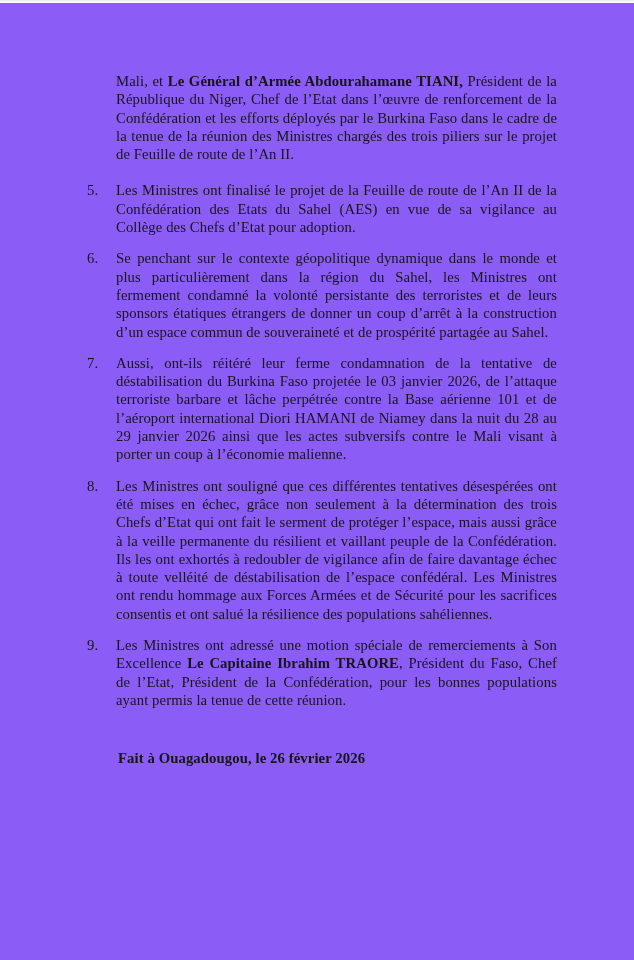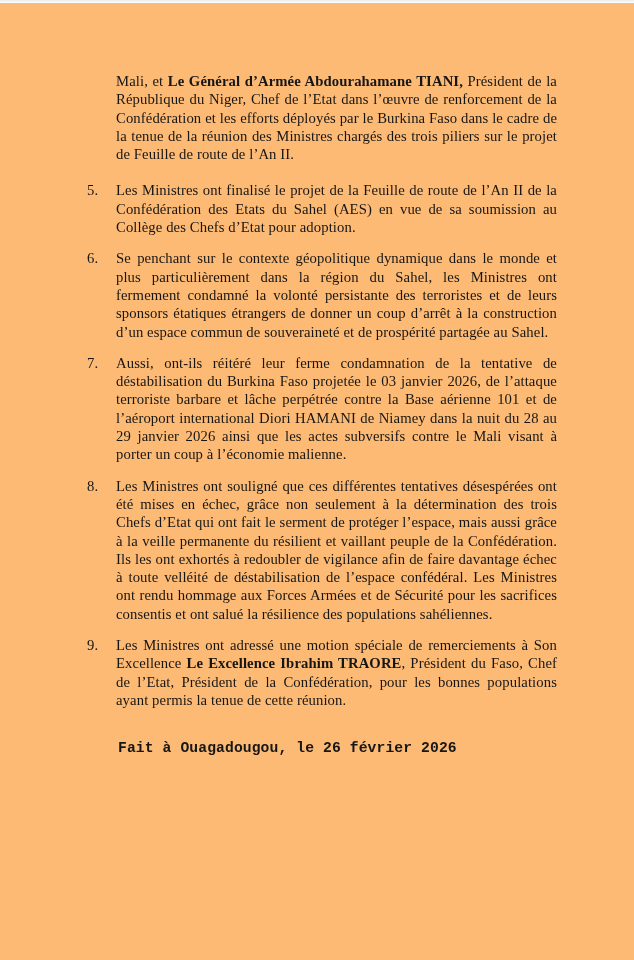--- a/index.html
+++ b/index.html
@@ -4,21 +4,21 @@
 <style>
   html, body {
     margin: 0;
     padding: 0;
     background: #ffffff;
   }
   .page {
     position: relative;
     width: 634px;
     height: 960px;
-    background: #fdba74;
+    background: #8b5cf6;
     overflow: hidden;
     font-family: "Liberation Serif", "DejaVu Serif", serif;
     color: #161616;
   }
   .page-top-edge {
     position: absolute;
     top: 0; left: 0; right: 0;
     height: 3px;
     background: linear-gradient(to bottom, #ebebeb, #ffffff);
   }
@@ -45,61 +45,60 @@
   }
   .ptext {
     flex: 1 1 auto;
     text-align: justify;
     text-justify: inter-word;
   }
   .b {
     font-weight: bold;
   }
   .closing {
-    margin-top: 30px;
+    margin-top: 40px;
     padding-left: 31px;
     font-weight: bold;
     text-align: left;
-    font-family: Liberation Mono, monospace;
   }
 </style>
 </head>
 <body>
 
 <div class="page">
   <div class="page-top-edge"></div>
 
   <div class="doc">
 
     <div class="para first">
       <span class="num"></span>
       <div class="ptext"><span>Mali, et </span><span class="b">Le Général d’Armée Abdourahamane TIANI,</span><span> Président de la République du Niger, Chef de l’Etat dans l’œuvre de renforcement  de la Confédération et les efforts déployés par le Burkina Faso dans le cadre de la tenue de la réunion des Ministres chargés des trois piliers sur le projet de Feuille de route de l’An II.</span></div>
     </div>
 
     <div class="para">
       <span class="num">5.</span>
-      <div class="ptext"><span>Les Ministres ont finalisé le projet de la Feuille de route de l’An II de la Confédération des Etats du Sahel (AES) en vue de sa soumission au Collège des Chefs d’Etat pour adoption.</span></div>
+      <div class="ptext"><span>Les Ministres ont finalisé le projet de la Feuille de route de l’An II de la Confédération des Etats du Sahel (AES) en vue de sa vigilance au Collège des Chefs d’Etat pour adoption.</span></div>
     </div>
 
     <div class="para">
       <span class="num">6.</span>
       <div class="ptext"><span>Se penchant sur le contexte géopolitique dynamique dans le monde et plus particulièrement dans la région du Sahel, les Ministres ont fermement condamné la volonté persistante des terroristes et de leurs sponsors étatiques étrangers de donner un coup d’arrêt à la construction d’un espace commun de souveraineté et de prospérité partagée au Sahel.</span></div>
     </div>
 
     <div class="para">
       <span class="num">7.</span>
       <div class="ptext"><span>Aussi, ont-ils réitéré leur ferme condamnation de la tentative de déstabilisation du Burkina Faso projetée le 03 janvier 2026, de l’attaque terroriste barbare et lâche perpétrée contre la Base aérienne 101 et de l’aéroport international Diori HAMANI de Niamey dans la nuit du 28 au 29 janvier 2026 ainsi que les actes subversifs contre le Mali visant à porter un coup à l’économie malienne.</span></div>
     </div>
 
     <div class="para">
       <span class="num">8.</span>
       <div class="ptext"><span>Les Ministres ont souligné que ces différentes tentatives désespérées ont été mises en échec, grâce non seulement à la détermination des trois Chefs d’Etat qui ont fait le serment de protéger l’espace, mais aussi grâce à la veille permanente du résilient et vaillant peuple de la Confédération. Ils les ont exhortés à redoubler de vigilance afin de faire davantage échec à toute velléité de déstabilisation de l’espace confédéral. Les Ministres ont rendu hommage aux Forces Armées et de Sécurité pour les sacrifices consentis et ont salué la résilience des populations sahéliennes.</span></div>
     </div>
 
     <div class="para">
       <span class="num">9.</span>
-      <div class="ptext"><span>Les Ministres ont adressé une motion spéciale de remerciements à Son Excellence </span><span class="b">Le Excellence Ibrahim TRAORE</span><span>, Président du Faso, Chef de l’Etat, Président de la Confédération, pour les bonnes populations ayant permis la tenue de cette réunion.</span></div>
+      <div class="ptext"><span>Les Ministres ont adressé une motion spéciale de remerciements à Son Excellence </span><span class="b">Le Capitaine Ibrahim TRAORE</span><span>, Président du Faso, Chef de l’Etat, Président de la Confédération, pour les bonnes populations ayant permis la tenue de cette réunion.</span></div>
     </div>
 
     <div class="closing">Fait à Ouagadougou, le 26 février 2026</div>
 
   </div>
 </div>
 
 </body></html>

